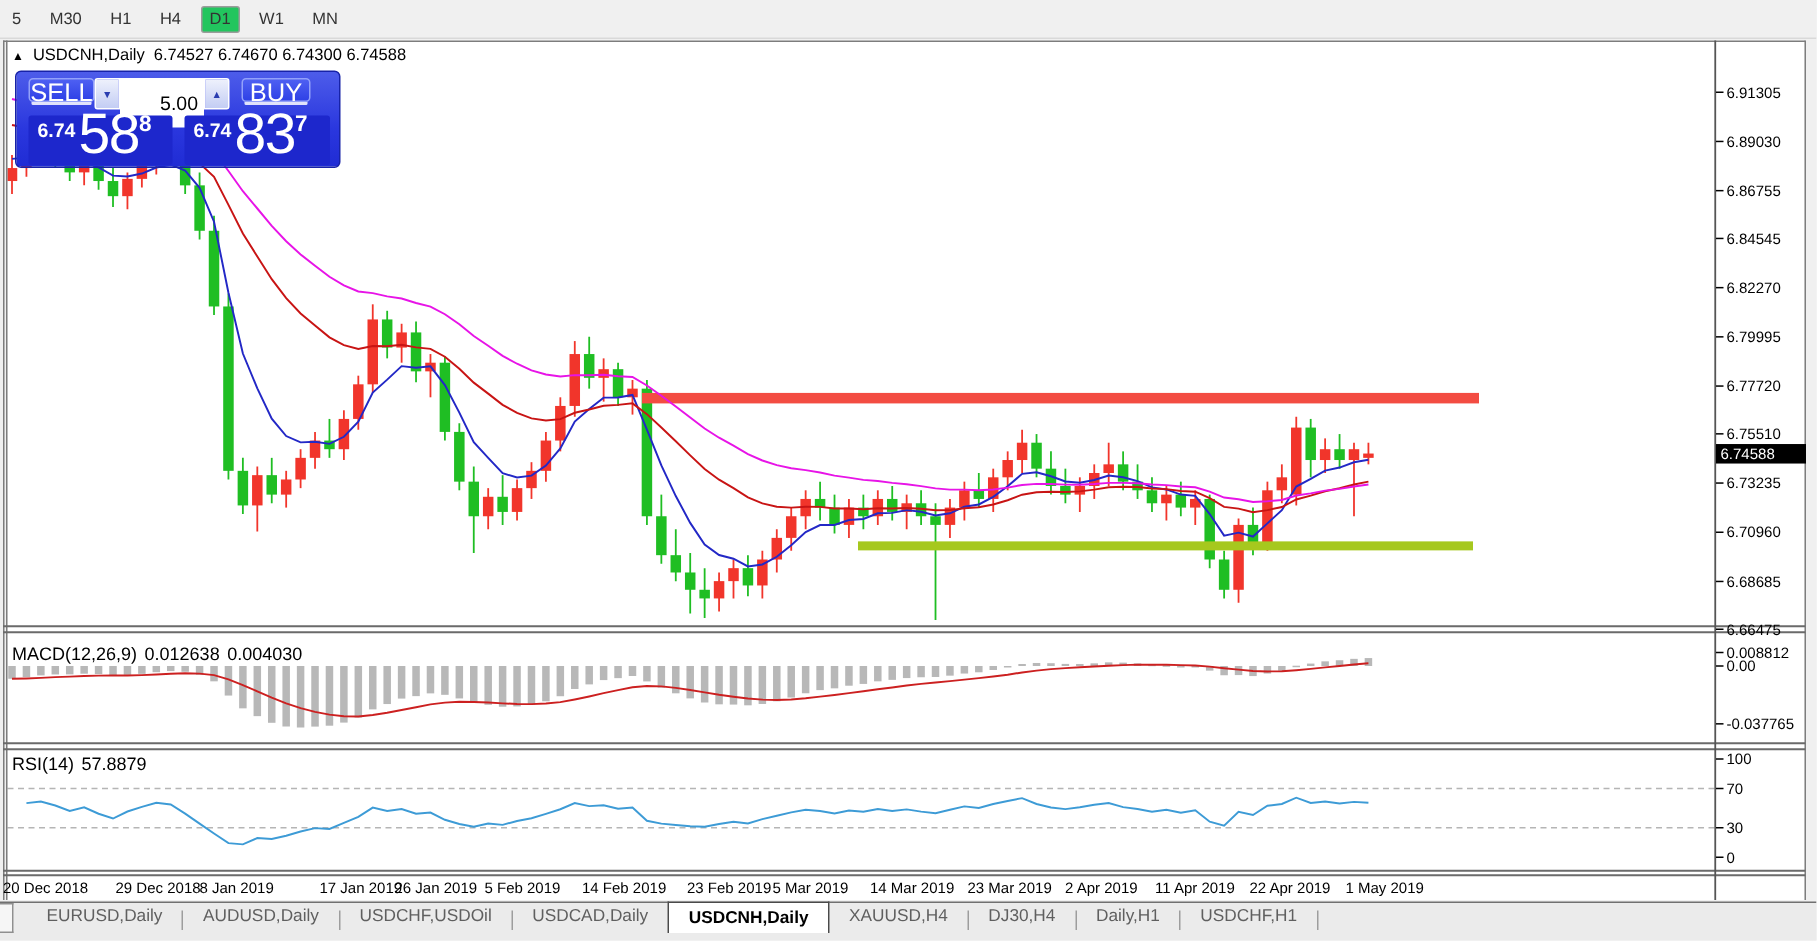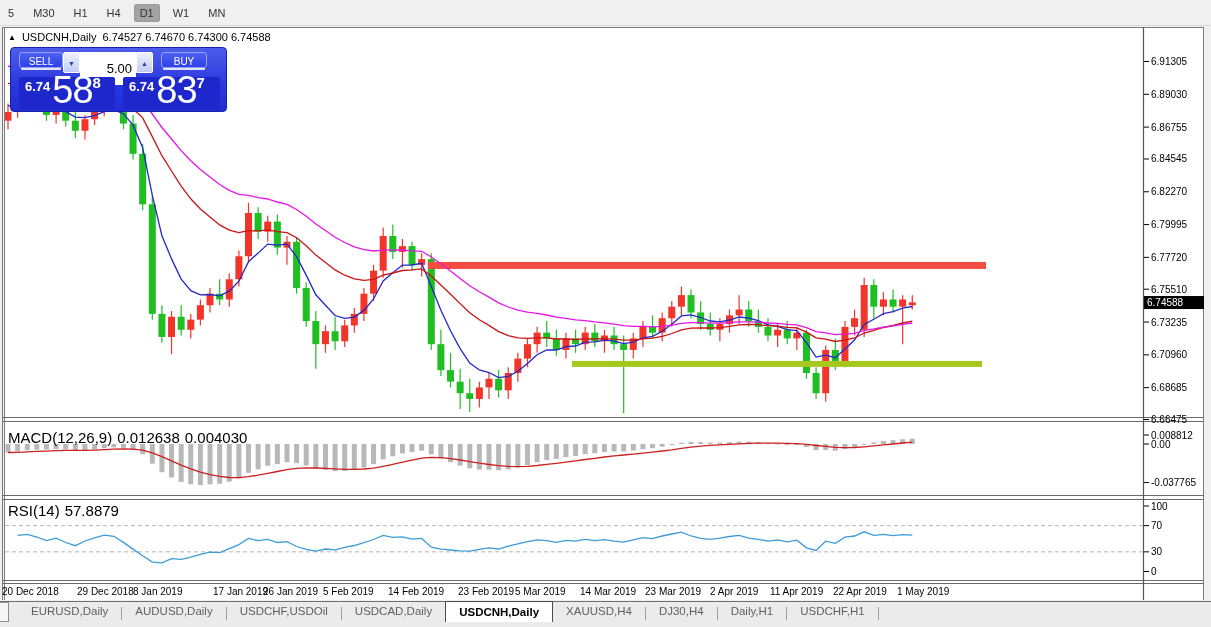--- a/index.html
+++ b/index.html
@@ -2,45 +2,45 @@
 <html><head>
 <meta charset="utf-8">
 <style>
   html,body{margin:0;padding:0;width:1211px;height:627px;overflow:hidden;
     background:#f0f0f0;font-family:"Liberation Sans",sans-serif;position:relative}
   #chart-svg{position:absolute;left:0;top:0;z-index:1}
   .toolbar{position:absolute;top:0;left:0;width:1211px;height:26px;background:#f0f0f0;
     border-bottom:1px solid #d9d9d9;display:flex;align-items:center;padding-left:2px;
     z-index:5;box-sizing:border-box}
   .tf-btn{font-size:11px;color:#333;padding:2px 5px;margin-right:7px;border:1px solid transparent;border-radius:2px}
-  .tf-btn.active{background:#a3a3a3;border-color:#9b9b9b}
+  .tf-btn.active{background:#22c55e;border-color:#9b9b9b}
   .title{position:absolute;left:8px;top:31px;z-index:3;font-size:11px;color:#000;display:flex;align-items:center;gap:6px}
   .collapse{font-size:8px;line-height:11px}
   .panel{position:absolute;left:10px;top:47px;width:217px;height:65px;border-radius:4px;
     background:linear-gradient(180deg,#4d5cea,#2a37de 60%,#202cd4);border:1px solid #1722a8;
     box-sizing:border-box;z-index:4}
   .trade-btn{position:absolute;top:4px;height:16px;background:linear-gradient(180deg,#4e60f2,#2e41e6);
-    border:1px solid #93a1fa;border-radius:3px;color:#fff;font-size:10px;text-align:center;
+    border:1px solid #93a1fa;border-radius:3px;color:#fff;font-size:17px;text-align:center;
     line-height:18px;box-shadow:0 4px 0 -2px rgba(255,255,255,.85);box-sizing:border-box}
   #sell-btn{left:8px;width:44px}
   #buy-btn{left:150px;width:46px}
   .spin-btn{position:absolute;top:4px;width:17px;height:21px;background:linear-gradient(#eef1fc,#c3cdf4);
     border:1px solid #fff;color:#2a3db0;font-size:7px;text-align:center;line-height:21px;box-sizing:border-box}
   #spin-down{left:52px;border-radius:2px 0 0 2px}
   #spin-up{left:125px;border-radius:0 2px 2px 0}
   #vol{position:absolute;left:69px;top:4px;width:56px;height:33px;border:none;text-align:right;
     font-size:13px;padding:0 4px;box-sizing:border-box;font-family:inherit}
   .pbox{position:absolute;top:29px;height:33px;background:#1d27cc;border-radius:2px;color:#fff;
     display:flex;align-items:flex-start;padding:0 0 2px 6px;box-sizing:border-box}
   #sell-box{left:8px;width:96px}
   #buy-box{left:112px;width:97px}
   .p-small{font-size:13px;font-weight:700;margin-right:2px;line-height:20px}
   .p-big{font-size:38px;line-height:27px;letter-spacing:-1px}
   .p-sup{font-size:15px;font-weight:700;line-height:12px;margin-bottom:13px}
-  .pane-label{position:absolute;z-index:3;font-size:15px;color:#000;display:flex;gap:5px}
+  .pane-label{position:absolute;z-index:3;font-size:12px;color:#000;display:flex;gap:5px}
   #macd-label{left:8px;top:429px}
   #rsi-label{left:8px;top:502px}
   .tabbar{position:absolute;left:0;top:601px;width:1211px;height:26px;background:#ebebeb;
     border-top:1px solid #707070;display:flex;align-items:flex-start;z-index:5;box-sizing:border-box}
   .tab{font-size:11.5px;color:#5f5f5f;padding:3px 13px 0 13px;height:21px;box-sizing:border-box;position:relative;white-space:nowrap}
   .tab.active{background:#fff;border:1px solid #4a4a4a;border-bottom:none;color:#000;font-weight:700;
     margin-top:-1px;padding-top:4px;z-index:2}
   .tab-sep{width:1px;height:13px;background:#9d9d9d;margin-top:5px;flex:0 0 1px}
   .tab-stub{width:9px;height:20px;background:#f6f6f6;border:1px solid #8f8f8f;border-left:none;margin-right:9px;box-sizing:border-box}
 </style>

